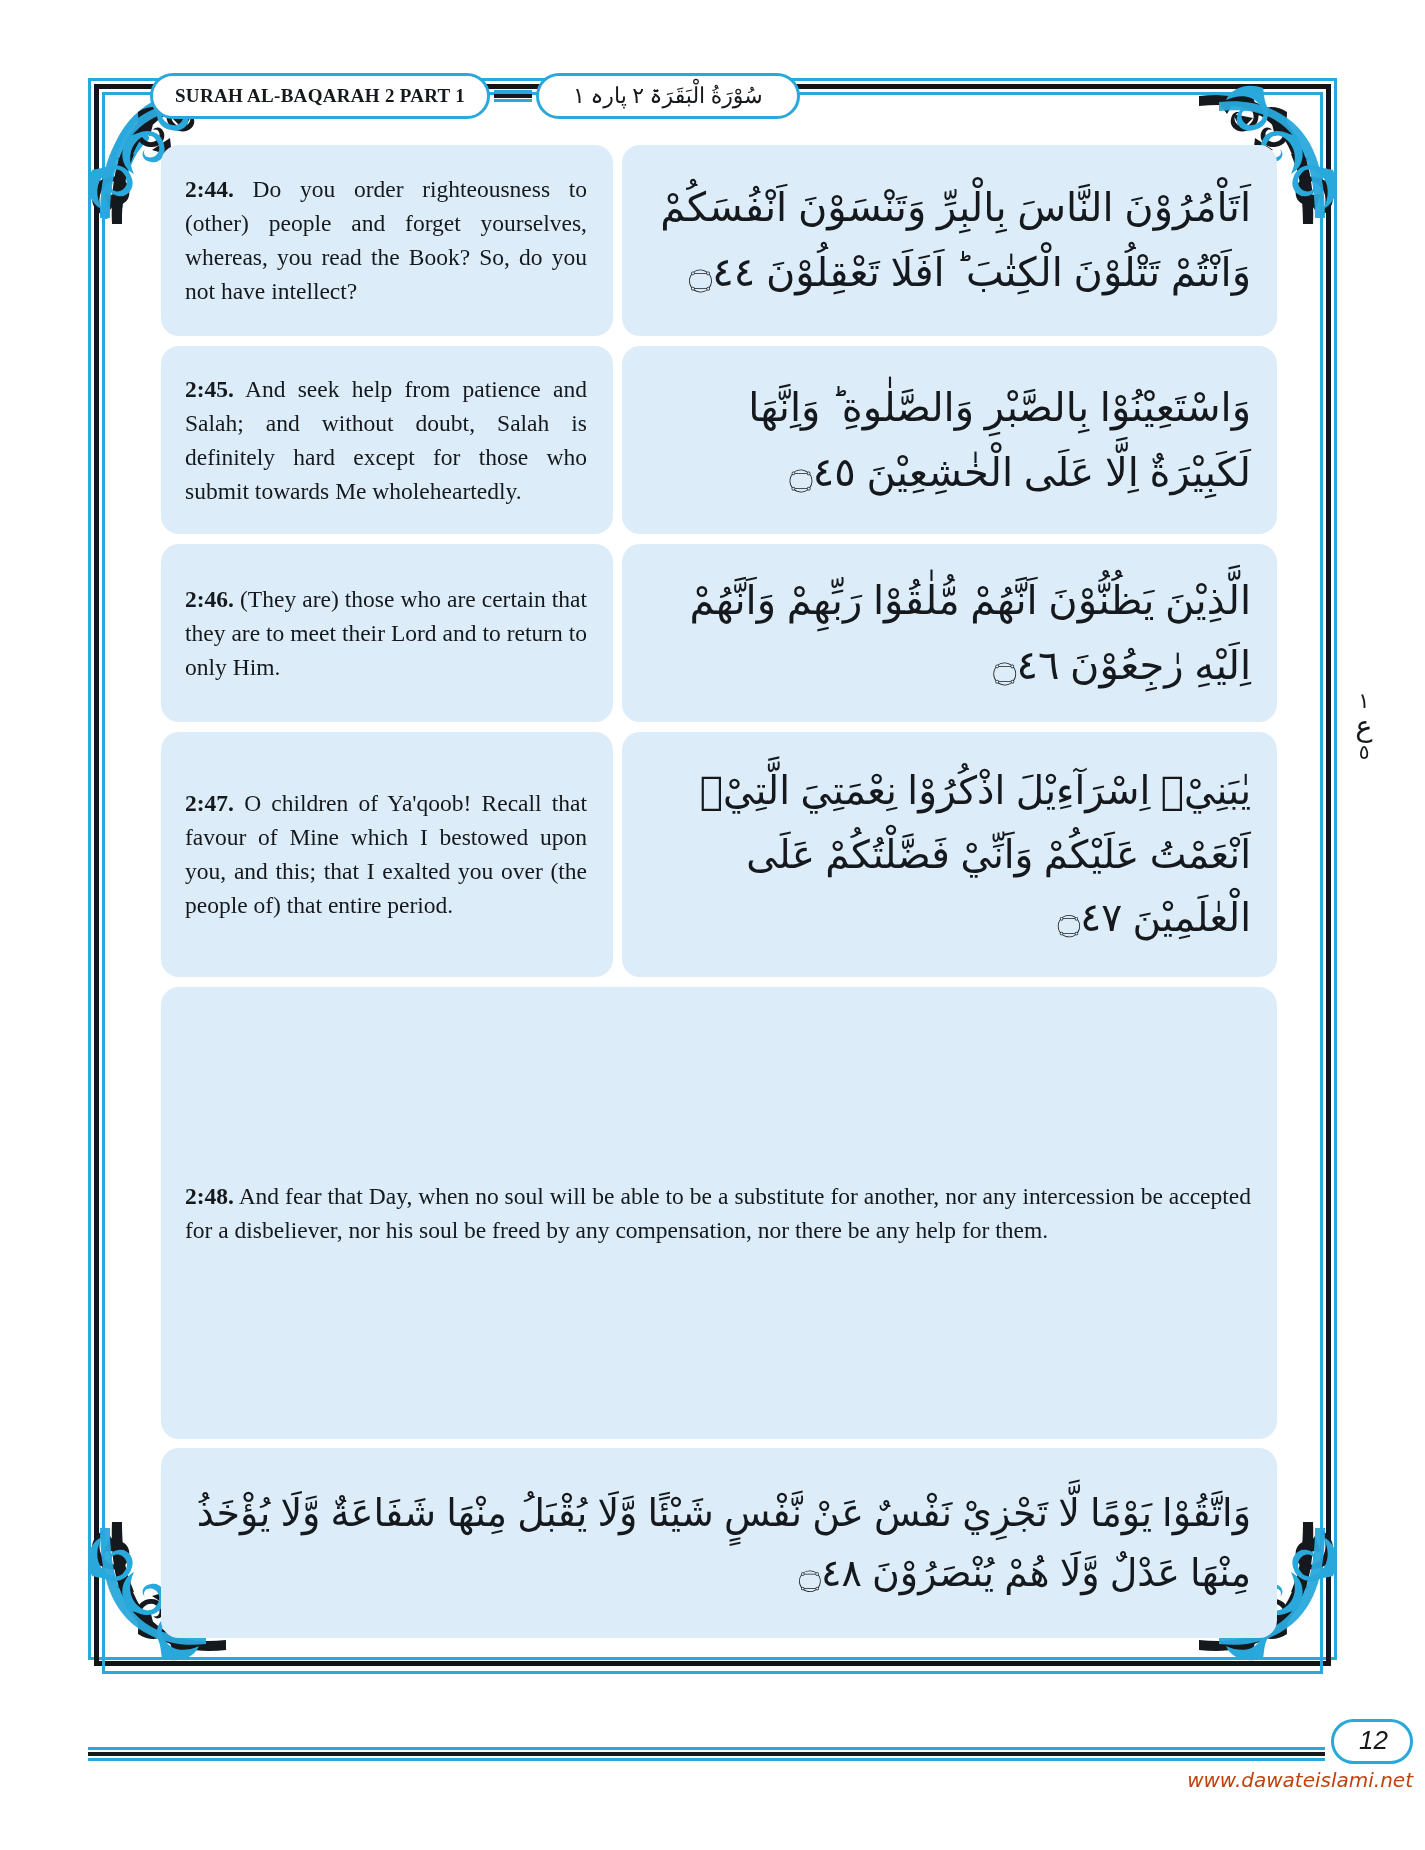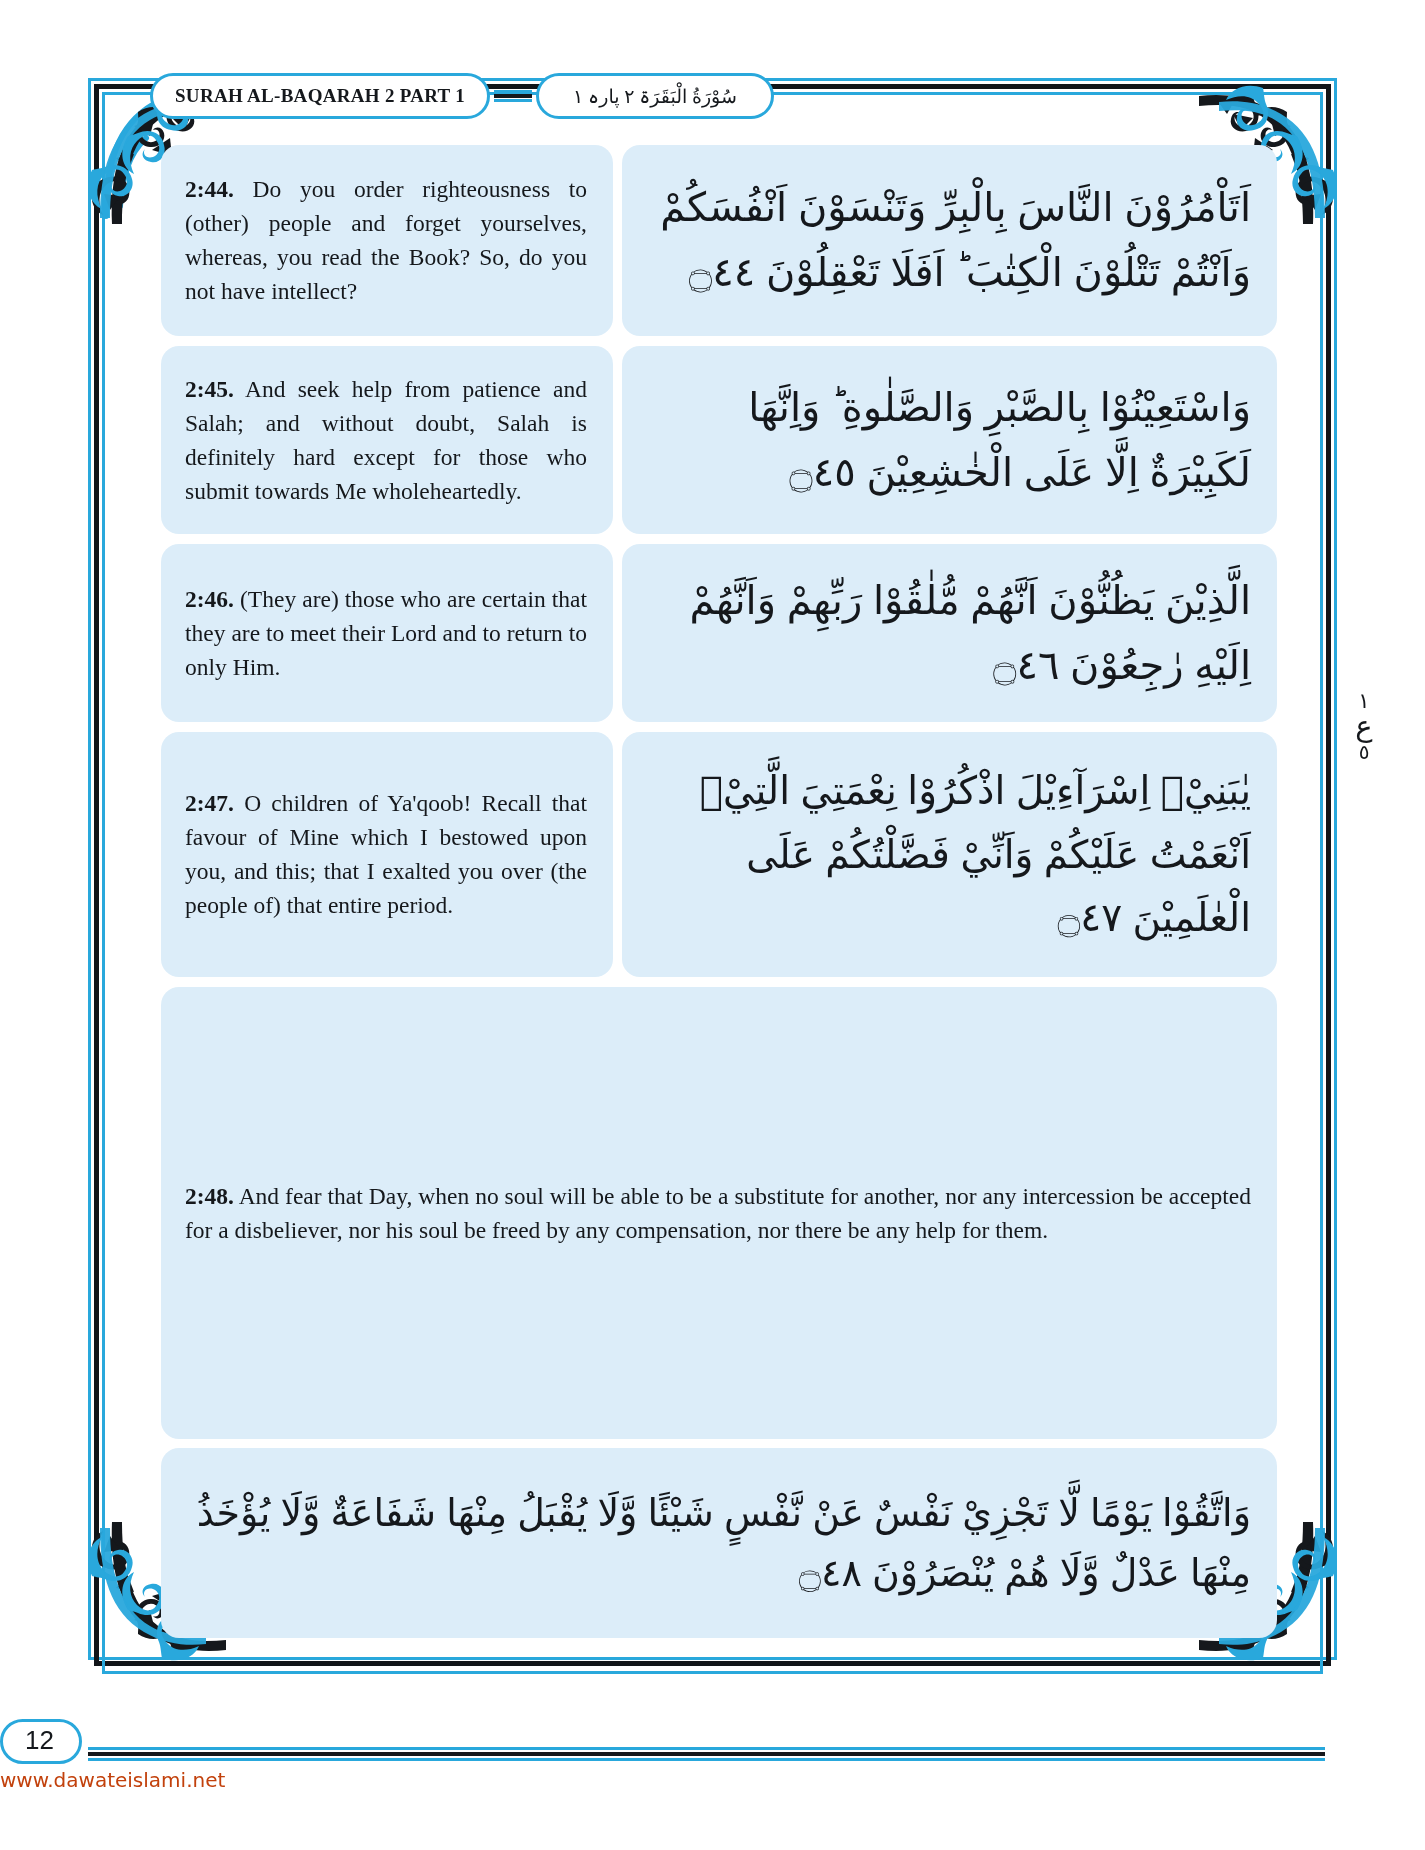--- a/index.html
+++ b/index.html
@@ -90,21 +90,21 @@
     padding: 0 22px;
     font-family: "Liberation Serif", serif;
     font-weight: 700;
     font-size: 19px;
     letter-spacing: 0.3px;
     color: #15181c;
     white-space: nowrap;
   }
   .banner-ar {
     padding: 0 34px;
-    font-size: 19px;
+    font-size: 22px;
     color: #15181c;
     direction: rtl;
     white-space: nowrap;
     line-height: 1;
   }
   .banner-link {
     flex: 0 0 38px;
     height: 12px;
     position: relative;
     z-index: 1;
@@ -214,21 +214,22 @@
   }
   .ruku .ruku-top { font-size: 21px; display: block; }
   .ruku .ruku-mid { font-size: 29px; display: block; margin-top: -2px; }
   .ruku .ruku-bot { font-size: 20px; display: block; margin-top: -2px; }
 
   
   .footer {
     position: absolute;
     left: 0; right: 12px;
     bottom: 58px;
-    text-align: left;
+    text-align: right;
+    font-style: italic;
   }
   .footer-rule {
     position: absolute;
     left: 88px;
     right: 88px;
     top: 28px;
     height: 14px;
   }
   .footer-rule::before,
   .footer-rule::after {

